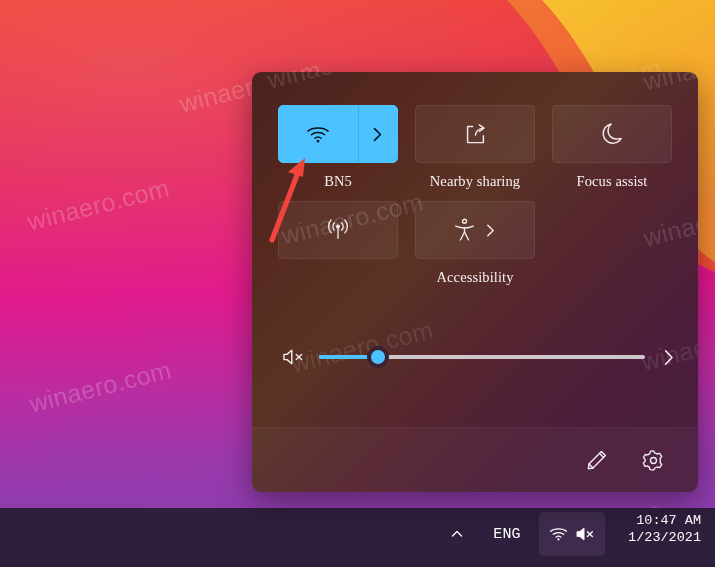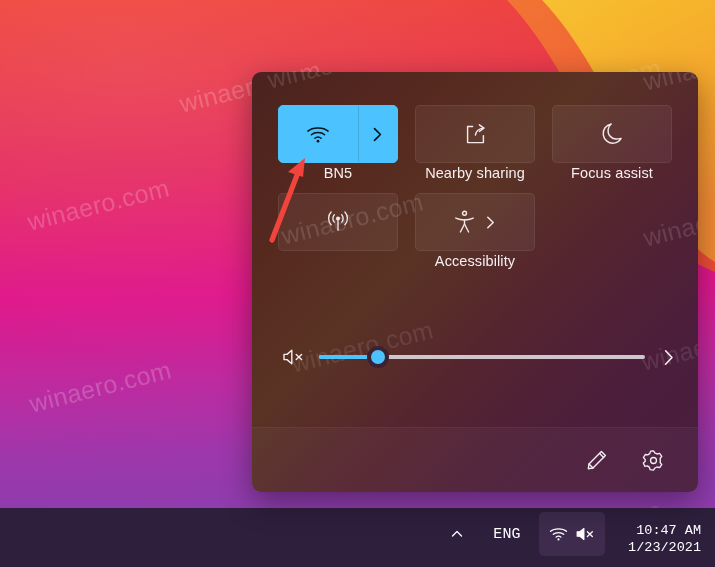--- a/index.html
+++ b/index.html
@@ -99,21 +99,21 @@
     letter-spacing: 0.2px;
   }
   #tray-icons {
     width: 66px;
     background: #3e2b4d;
     gap: 7px;
   }
   #tray-clock {
     width: 86px;
     flex-direction: column;
-    justify-content: flex-end;
+    justify-content: flex-start;
     align-items: flex-end;
     padding-right: 6px;
     font-size: 13.5px;
     line-height: 17px;
   }
   #tray-clock span { display: block; }
 
   
   #qs-panel {
     position: absolute;
@@ -207,27 +207,28 @@
     border-left: 1px solid rgba(0,0,0,0.12);
   }
   .tile-inline {
     display: flex;
     align-items: center;
     justify-content: center;
     gap: 9px;
     width: 100%;
   }
   .tile-label {
-    margin-top: 1px;
+    margin-top: 9px;
     text-align: center;
     color: #f5f0f2;
     font-size: 14.5px;
     line-height: 18px;
     letter-spacing: 0.1px;
     white-space: nowrap;
+    font-family: Liberation Serif, serif;
   }
 
   
   #volume-row {
     position: absolute;
     left: 26px; top: 265px;
     width: 394px; height: 40px;
     display: flex;
     align-items: center;
   }

